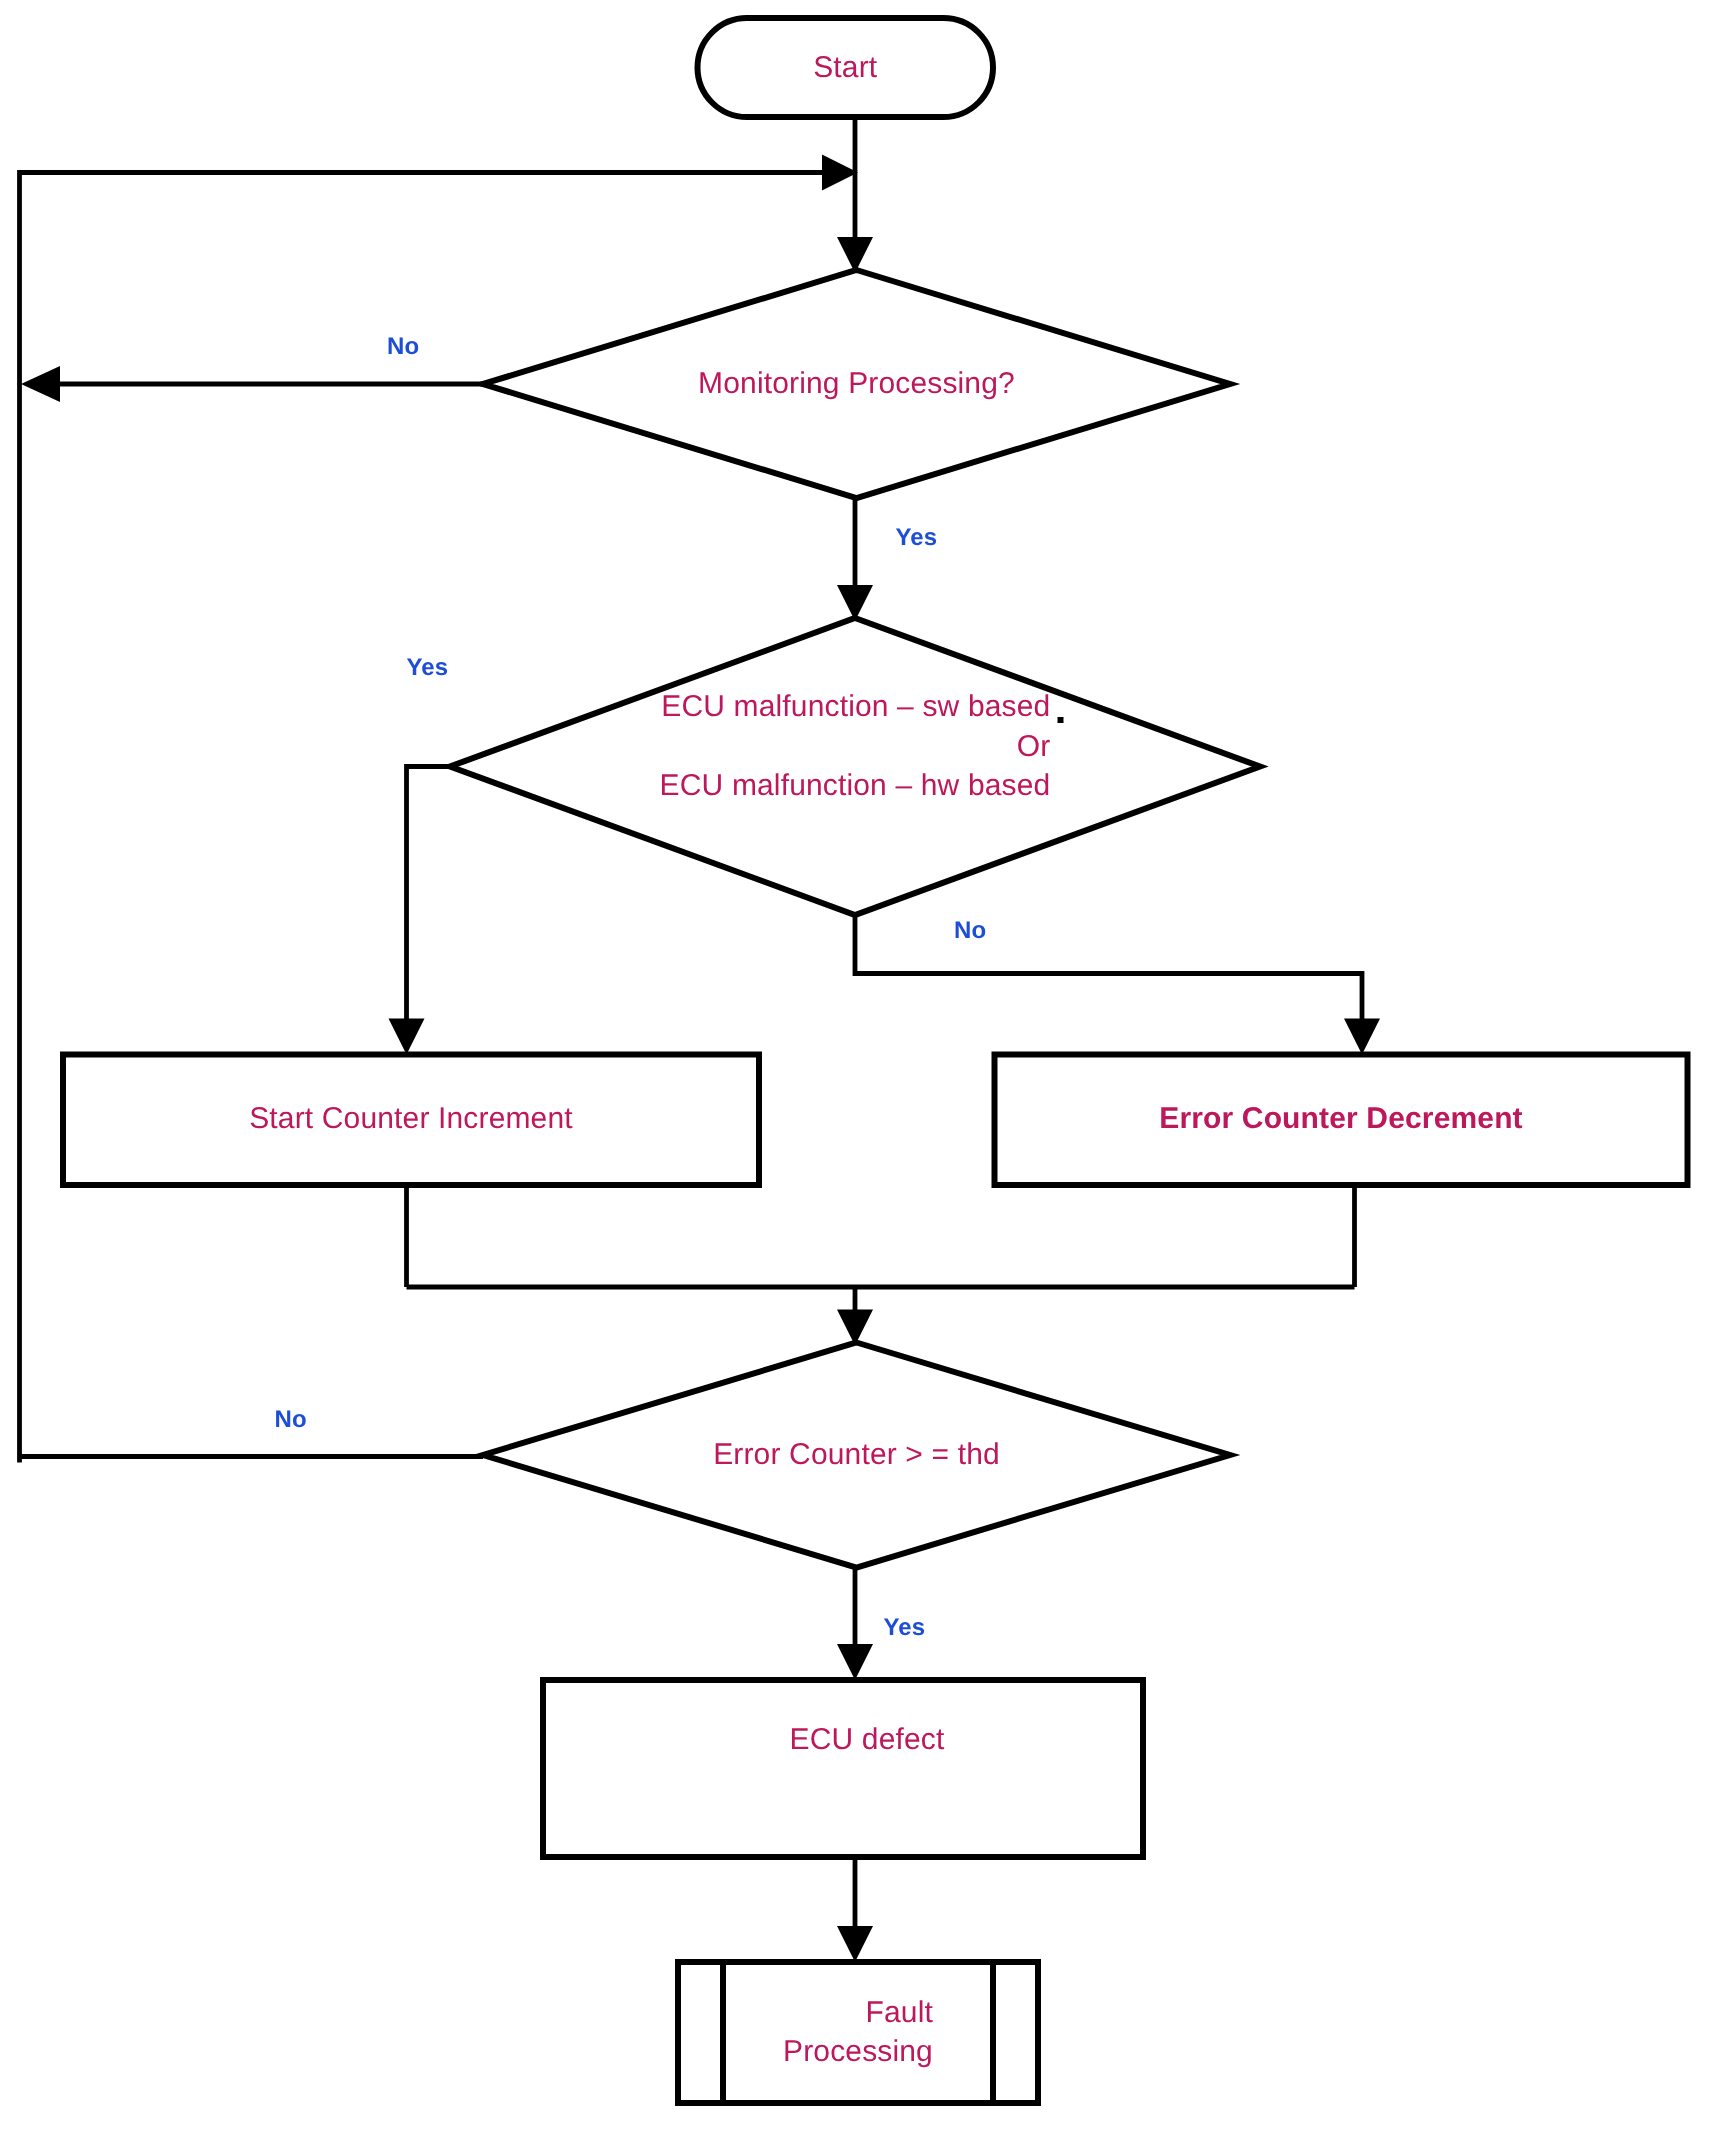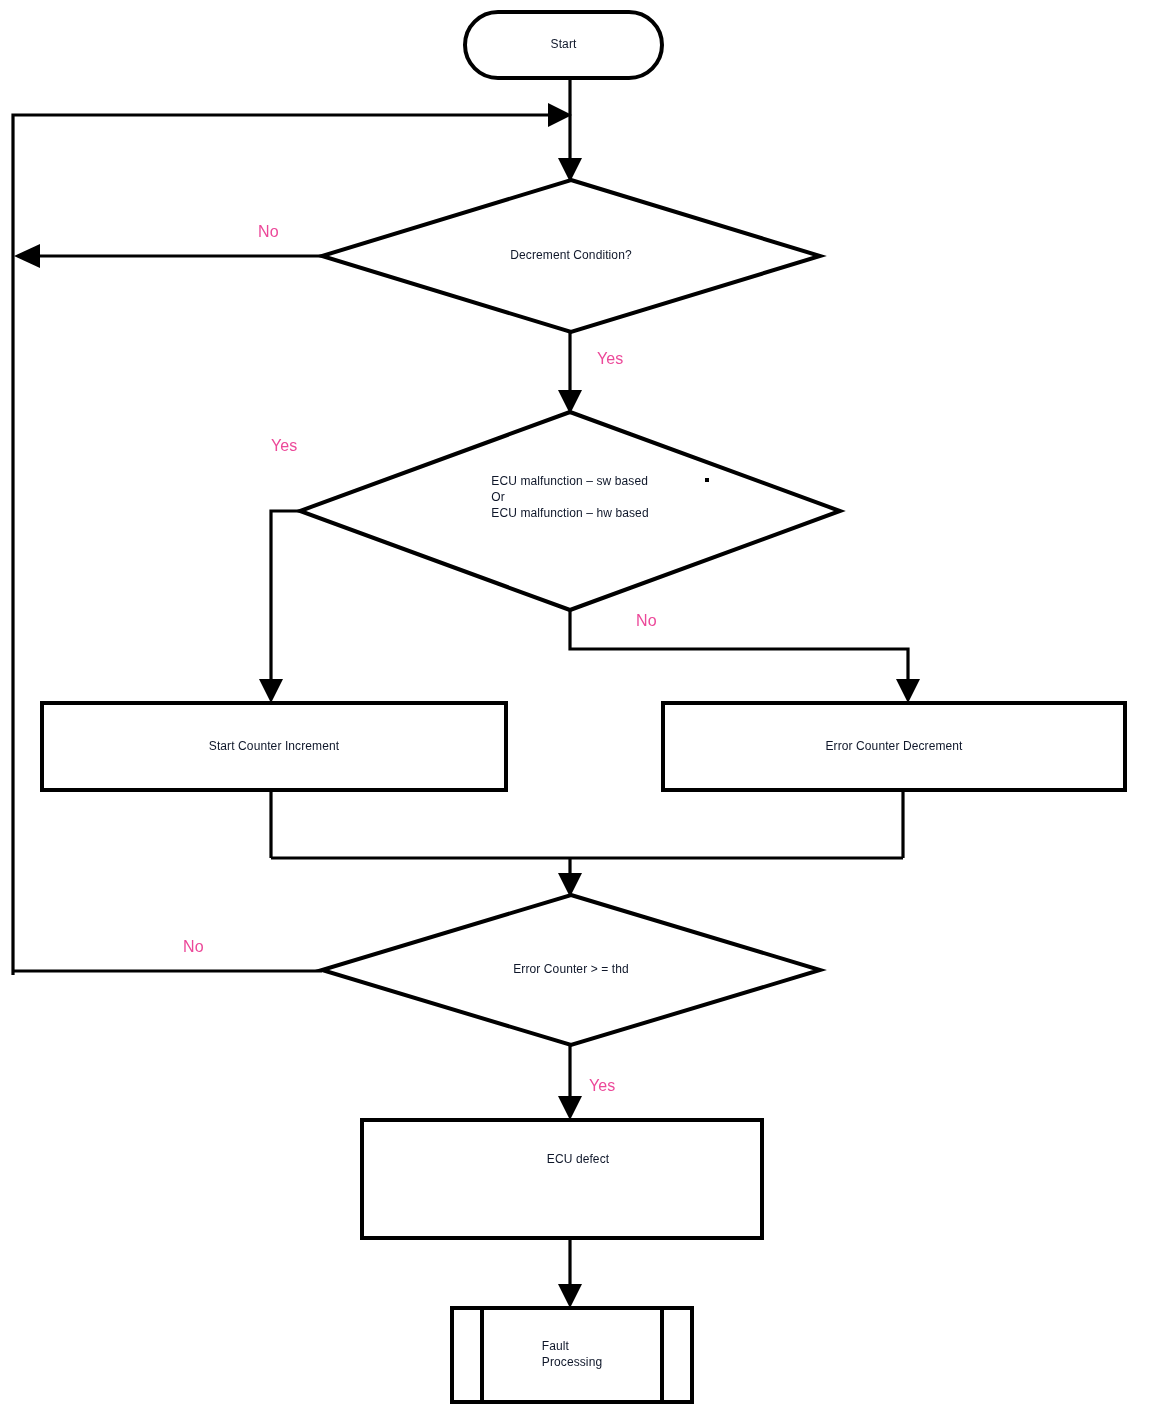--- a/index.html
+++ b/index.html
@@ -41,39 +41,39 @@
   .arrowhead {
     fill: #000000;
     stroke: none;
   }
   .dot-artifact {
     fill: #000000;
     stroke: none;
   }
   .node-label {
     position: absolute;
-    text-align: left;
-    color: #0f172a;
+    text-align: right;
+    color: #be185d;
     font-family: "Liberation Sans", sans-serif;
-    font-size: 12px;
+    font-size: 20px;
     font-weight: 400;
     line-height: 1.32;
     letter-spacing: 0.1px;
     white-space: pre-line;
     pointer-events: none;
     display: flex;
     align-items: center;
     justify-content: center;
   }
   .edge-label {
     position: absolute;
-    color: #ec4899;
+    color: #1d4ed8;
     font-family: "Liberation Sans", sans-serif;
     font-size: 16px;
-    font-weight: 400;
+    font-weight: 700;
     letter-spacing: 0.1px;
     white-space: nowrap;
     pointer-events: none;
   }
 </style>
 </head>
 <body>
 
 <div id="canvas">
 
@@ -131,29 +131,29 @@
     <rect class="shape-stroke" x="362" y="1120" width="400" height="118"></rect>
 
     <rect class="shape-stroke" x="452" y="1308" width="240" height="94"></rect>
     <line x1="482" y1="1308" x2="482" y2="1402" stroke="#000000" stroke-width="4"></line>
     <line x1="662" y1="1308" x2="662" y2="1402" stroke="#000000" stroke-width="4"></line>
 
   </svg>
 
   <div class="node-label" style="left:465px; top:12px; width:197px; height:66px;">Start</div>
 
-  <div class="node-label" style="left:371px; top:236px; width:400px; height:40px;">Decrement Condition?</div>
+  <div class="node-label" style="left:371px; top:236px; width:400px; height:40px;">Monitoring Processing?</div>
 
   <div class="node-label" style="left:370px; top:458px; width:400px; height:80px;">ECU malfunction – sw based
 Or
 ECU malfunction – hw based</div>
 
   <div class="node-label" style="left:42px; top:703px; width:464px; height:87px;">Start Counter Increment</div>
 
-  <div class="node-label" style="left:663px; top:703px; width:462px; height:87px;">Error Counter Decrement</div>
+  <div class="node-label" style="left:663px; top:703px; width:462px; height:87px;font-weight:bold;">Error Counter Decrement</div>
 
   <div class="node-label" style="left:371px; top:950px; width:400px; height:40px;">Error Counter &gt; = thd</div>
 
   <div class="node-label" style="left:378px; top:1128px; width:400px; height:64px;">ECU defect</div>
 
   <div class="node-label" style="left:482px; top:1320px; width:180px; height:70px;">Fault
 Processing</div>
 
   <div class="edge-label" style="left:258px; top:223px;">No</div>
 

